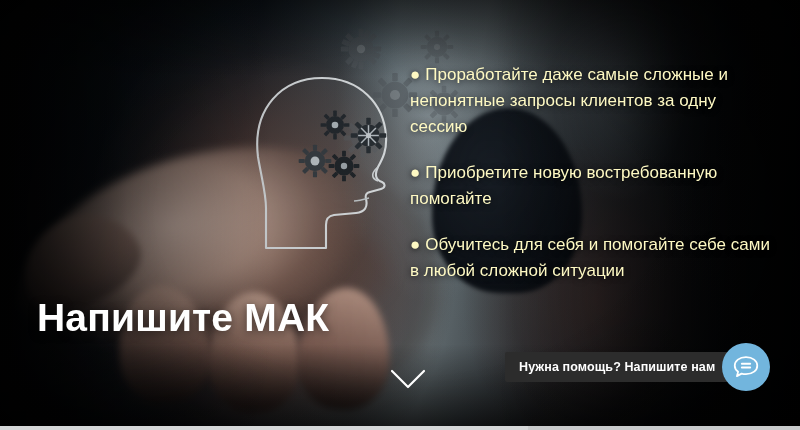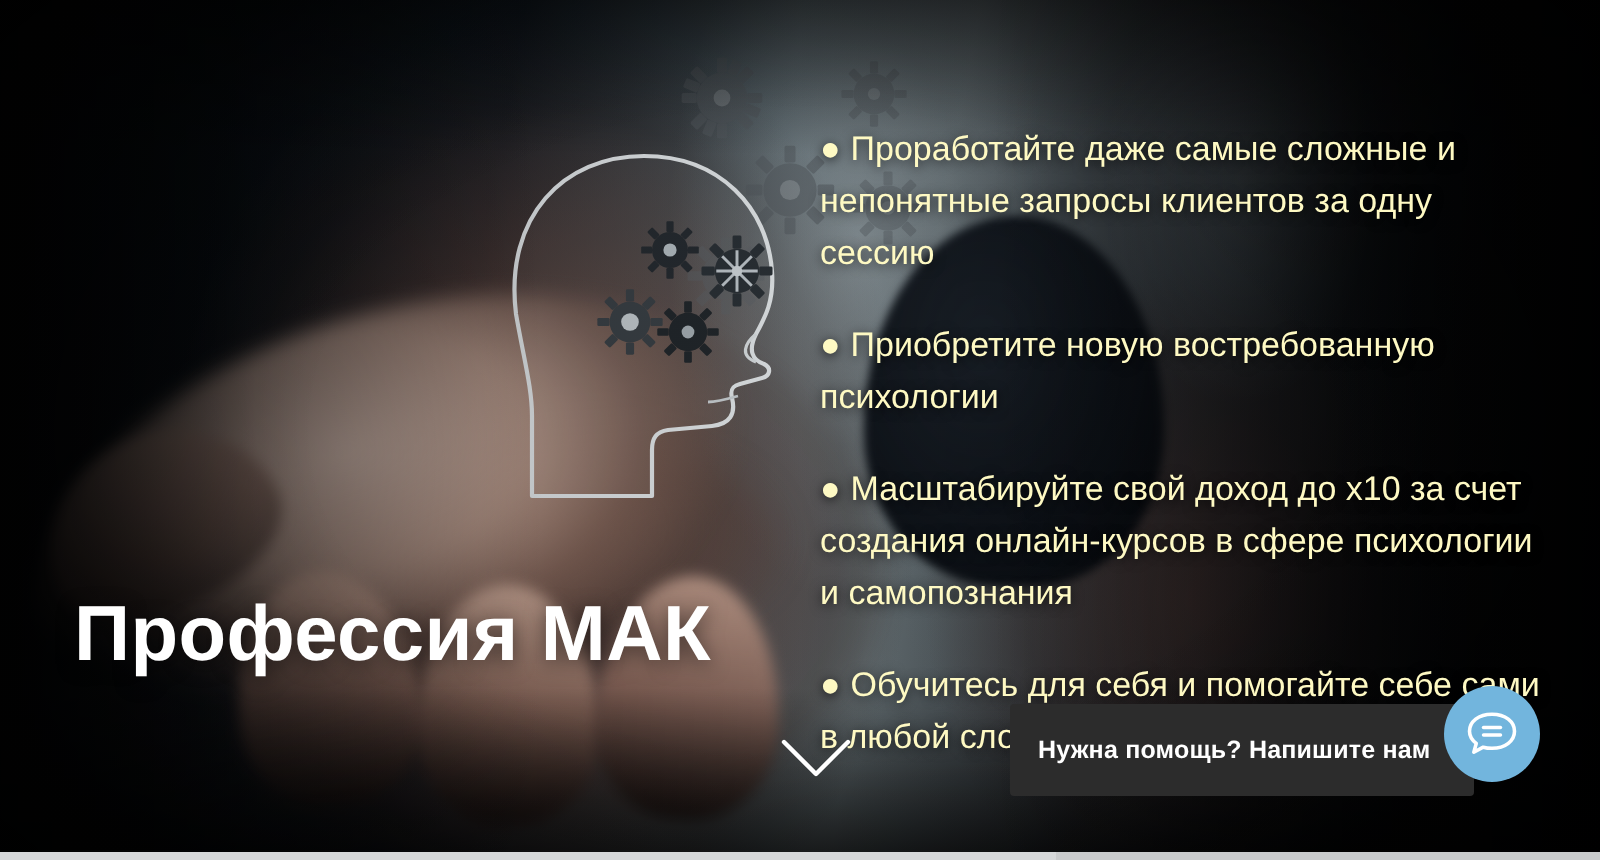--- a/index.html
+++ b/index.html
@@ -151,21 +151,21 @@
   .scroll-chevron{
     position:absolute;
     left:390px; top:368px;
     width:36px; height:22px;
   }
 
   
   .chat-bubble{
     position:absolute;
     left:505px; top:352px;
-    height:46px;
+    height:30px;
     padding:0 22px 0 14px;
     display:flex;
     align-items:center;
     background:#2c2c2c;
     color:#ffffff;
     font-size:12.5px;
     font-weight:bold;
     letter-spacing:.1px;
     white-space:nowrap;
     border-radius:2px;
@@ -393,31 +393,28 @@
           <line x1="70" y1="30" x2="30" y2="70"></line>
         </g>
         <circle cx="50" cy="50" r="7" fill="#d5dbdf"></circle>
       </g>
     </svg>
   </div>
 
   <div class="bg-layer scrim"></div>
   <div class="bg-layer vignette"></div>
 
-  <h1 class="headline">Профессия МАК</h1>
+  <h1 class="headline">Напишите МАК</h1>
 
   <div class="benefits">
     <p class="benefit">
       <span class="dot">●</span><span>Проработайте даже самые сложные и непонятные запросы клиентов за одну сессию</span>
     </p>
     <p class="benefit">
-      <span class="dot">●</span><span>Приобретите новую востребованную психологии</span>
-    </p>
-    <p class="benefit">
-      <span class="dot">●</span><span>Масштабируйте свой доход до х10 за счет создания онлайн-курсов в сфере психологии и самопознания</span>
+      <span class="dot">●</span><span>Приобретите новую востребованную помогайте</span>
     </p>
     <p class="benefit">
       <span class="dot">●</span><span>Обучитесь для себя и помогайте себе сами в любой сложной ситуации</span>
     </p>
   </div>
 
   <div class="scroll-chevron">
     <svg width="36" height="22" viewBox="0 0 36 22" aria-hidden="true">
       <polyline points="2,3 18,19 34,3" fill="none" stroke="#ffffff" stroke-width="2.2" stroke-linecap="round" stroke-linejoin="round"></polyline>
     </svg>

